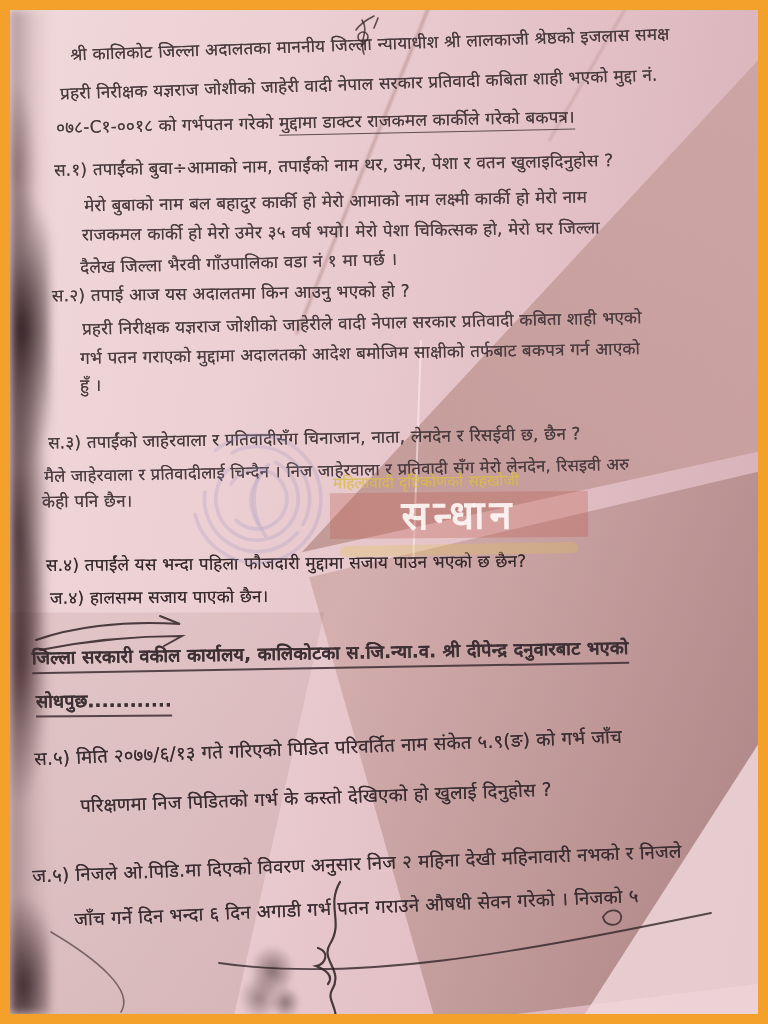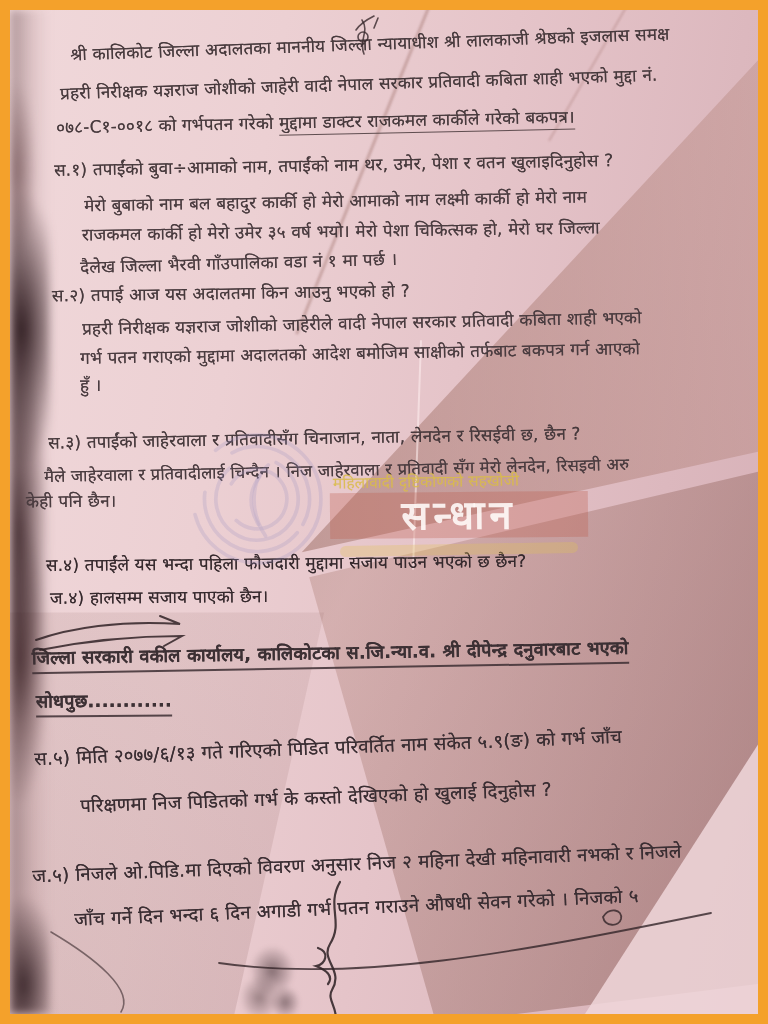--- a/index.html
+++ b/index.html
@@ -81,21 +81,21 @@
   <div class="line ans" style="left:72px;top:209px;transform:rotate(-0.8deg);">राजकमल कार्की हो मेरो उमेर ३५ वर्ष भयो। मेरो पेशा चिकित्सक हो, मेरो घर जिल्ला</div>
   <div class="line ans" style="left:70px;top:241px;transform:rotate(-1.5deg);">दैलेख जिल्ला भैरवी गाँउपालिका वडा नं १ मा पर्छ  ।</div>
 
   <div class="line" style="left:42px;top:271px;transform:rotate(-0.8deg);">स.२) तपाई आज यस अदालतमा किन आउनु भएको हो ?</div>
   <div class="line ans" style="left:72px;top:301px;transform:rotate(-1.2deg);">प्रहरी निरीक्षक यज्ञराज जोशीको जाहेरीले वादी नेपाल सरकार प्रतिवादी कबिता शाही भएको</div>
   <div class="line ans" style="left:70px;top:331px;transform:rotate(-1deg);">गर्भ पतन गराएको मुद्दामा अदालतको आदेश बमोजिम साक्षीको तर्फबाट बकपत्र गर्न आएको</div>
   <div class="line ans" style="left:70px;top:363px;">हुँ ।</div>
 
   <div class="line" style="left:38px;top:416px;transform:rotate(-1deg);">स.३) तपाईंको जाहेरवाला र प्रतिवादीसँग चिनाजान, नाता, लेनदेन र रिसईवी छ, छैन ?</div>
   <div class="line ans" style="left:34px;top:448px;transform:rotate(-1.2deg);font-size:16.5px;">मैले जाहेरवाला र प्रतिवादीलाई चिन्दैन  । निज जाहेरवाला र प्रतिवादी सँग मेरो लेनदेन, रिसइवी अरु</div>
-  <div class="line ans" style="left:16px;top:479px;transform:rotate(-0.5deg);">केही पनि छैन।</div>
+  <div class="line ans" style="left:32px;top:479px;transform:rotate(-0.5deg);">केही पनि छैन।</div>
 
   <div class="line" style="left:36px;top:541px;transform:rotate(-0.5deg);color:#35292d;">स.४) तपाईंले यस भन्दा पहिला फौजदारी मुद्दामा सजाय पाउन भएको छ छैन?</div>
   <div class="line" style="left:40px;top:575px;transform:rotate(-0.5deg);color:#35292d;">ज.४)   हालसम्म सजाय पाएको छैन।</div>
 
   <div class="line sec" style="left:22px;top:630px;transform:rotate(-1deg);">जिल्ला सरकारी वकील कार्यालय, कालिकोटका स.जि.न्या.व. श्री दीपेन्द्र दनुवारबाट भएको</div>
   <div class="line sec" style="left:26px;top:678px;transform:rotate(-0.5deg);">सोधपुछ............</div>
 
   <div class="line hand" style="left:24px;top:724px;transform:rotate(-2.2deg);">स.५) मिति २०७७/६/१३ गते गरिएको पिडित परिवर्तित नाम संकेत ५.९(ङ) को गर्भ जाँच</div>
   <div class="line hand" style="left:70px;top:774px;transform:rotate(-2deg);">परिक्षणमा निज पिडितको गर्भ के कस्तो देखिएको हो खुलाई दिनुहोस ?</div>
   <div class="line hand" style="left:22px;top:840px;transform:rotate(-2.2deg);">ज.५) निजले ओ.पिडि.मा दिएको विवरण अनुसार निज २ महिना देखी महिनावारी नभको र निजले</div>

